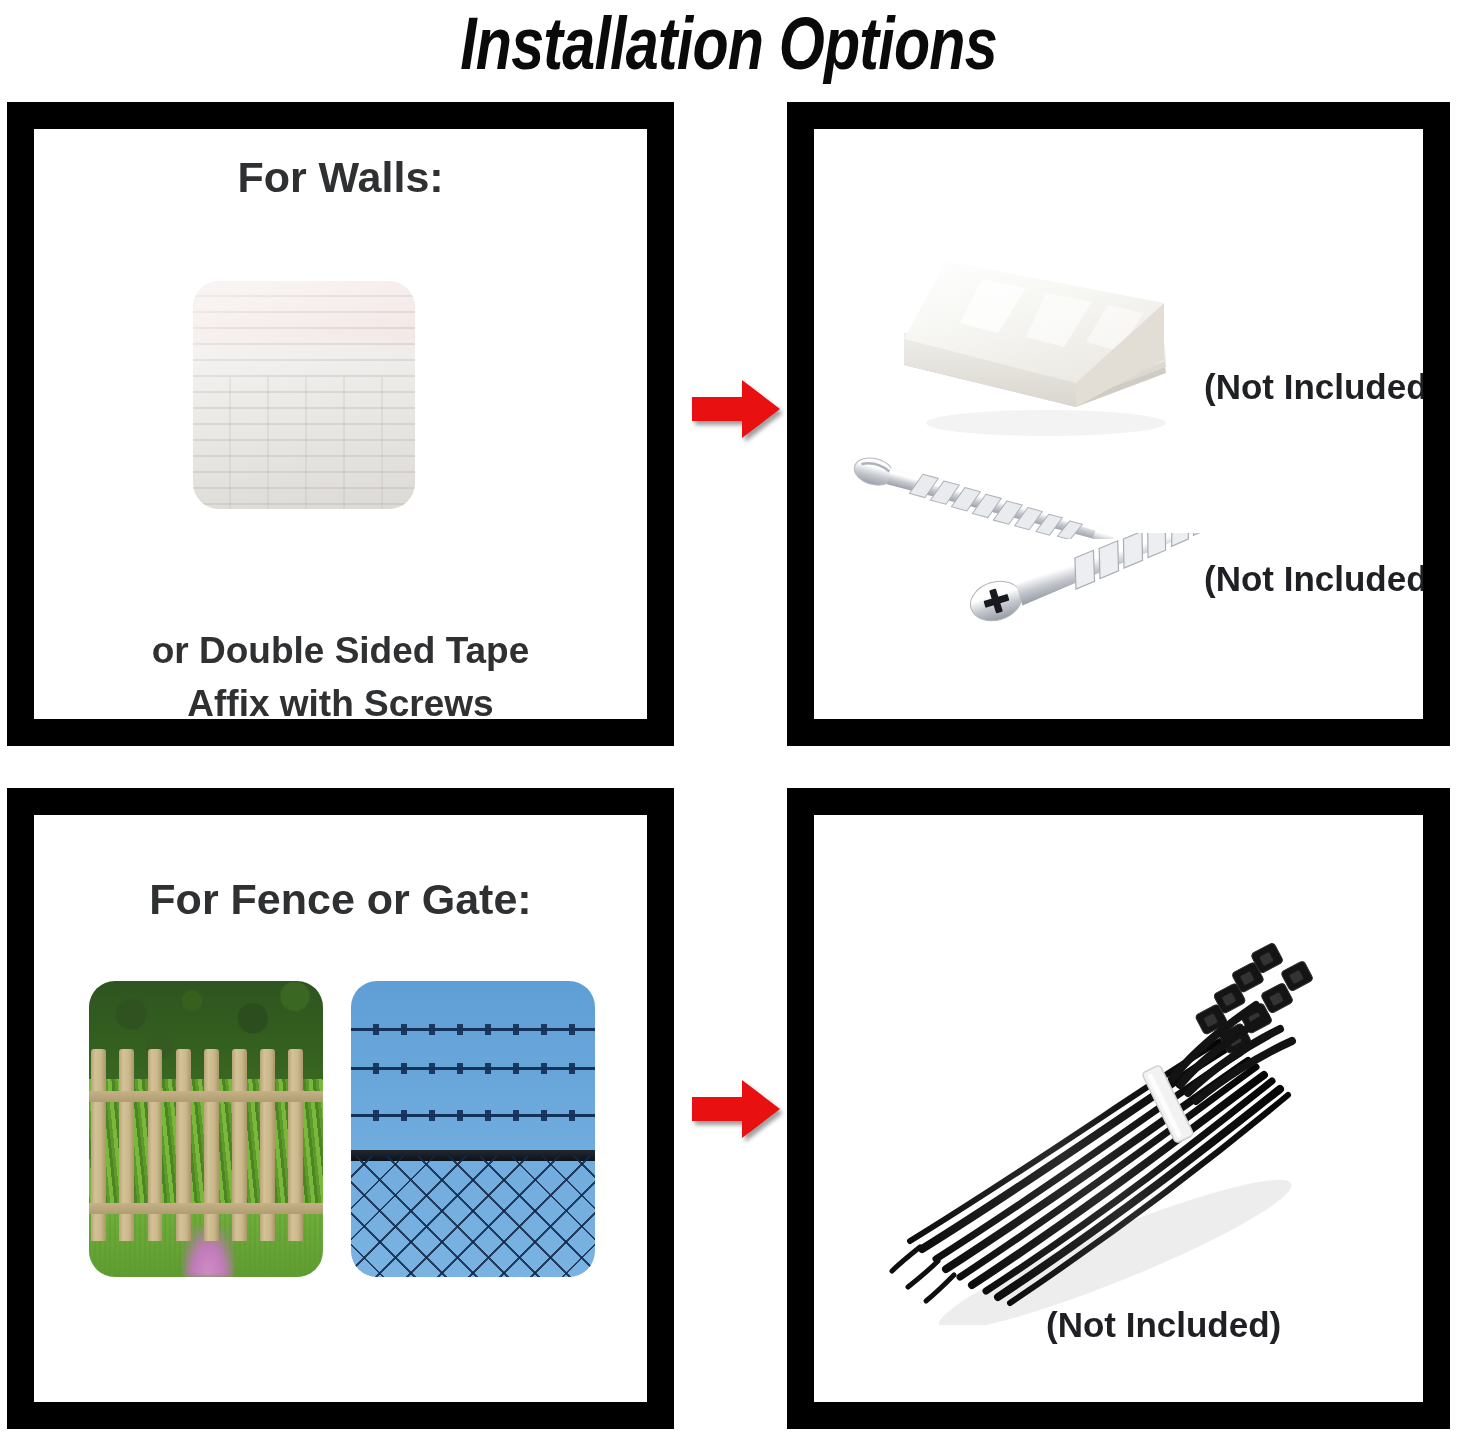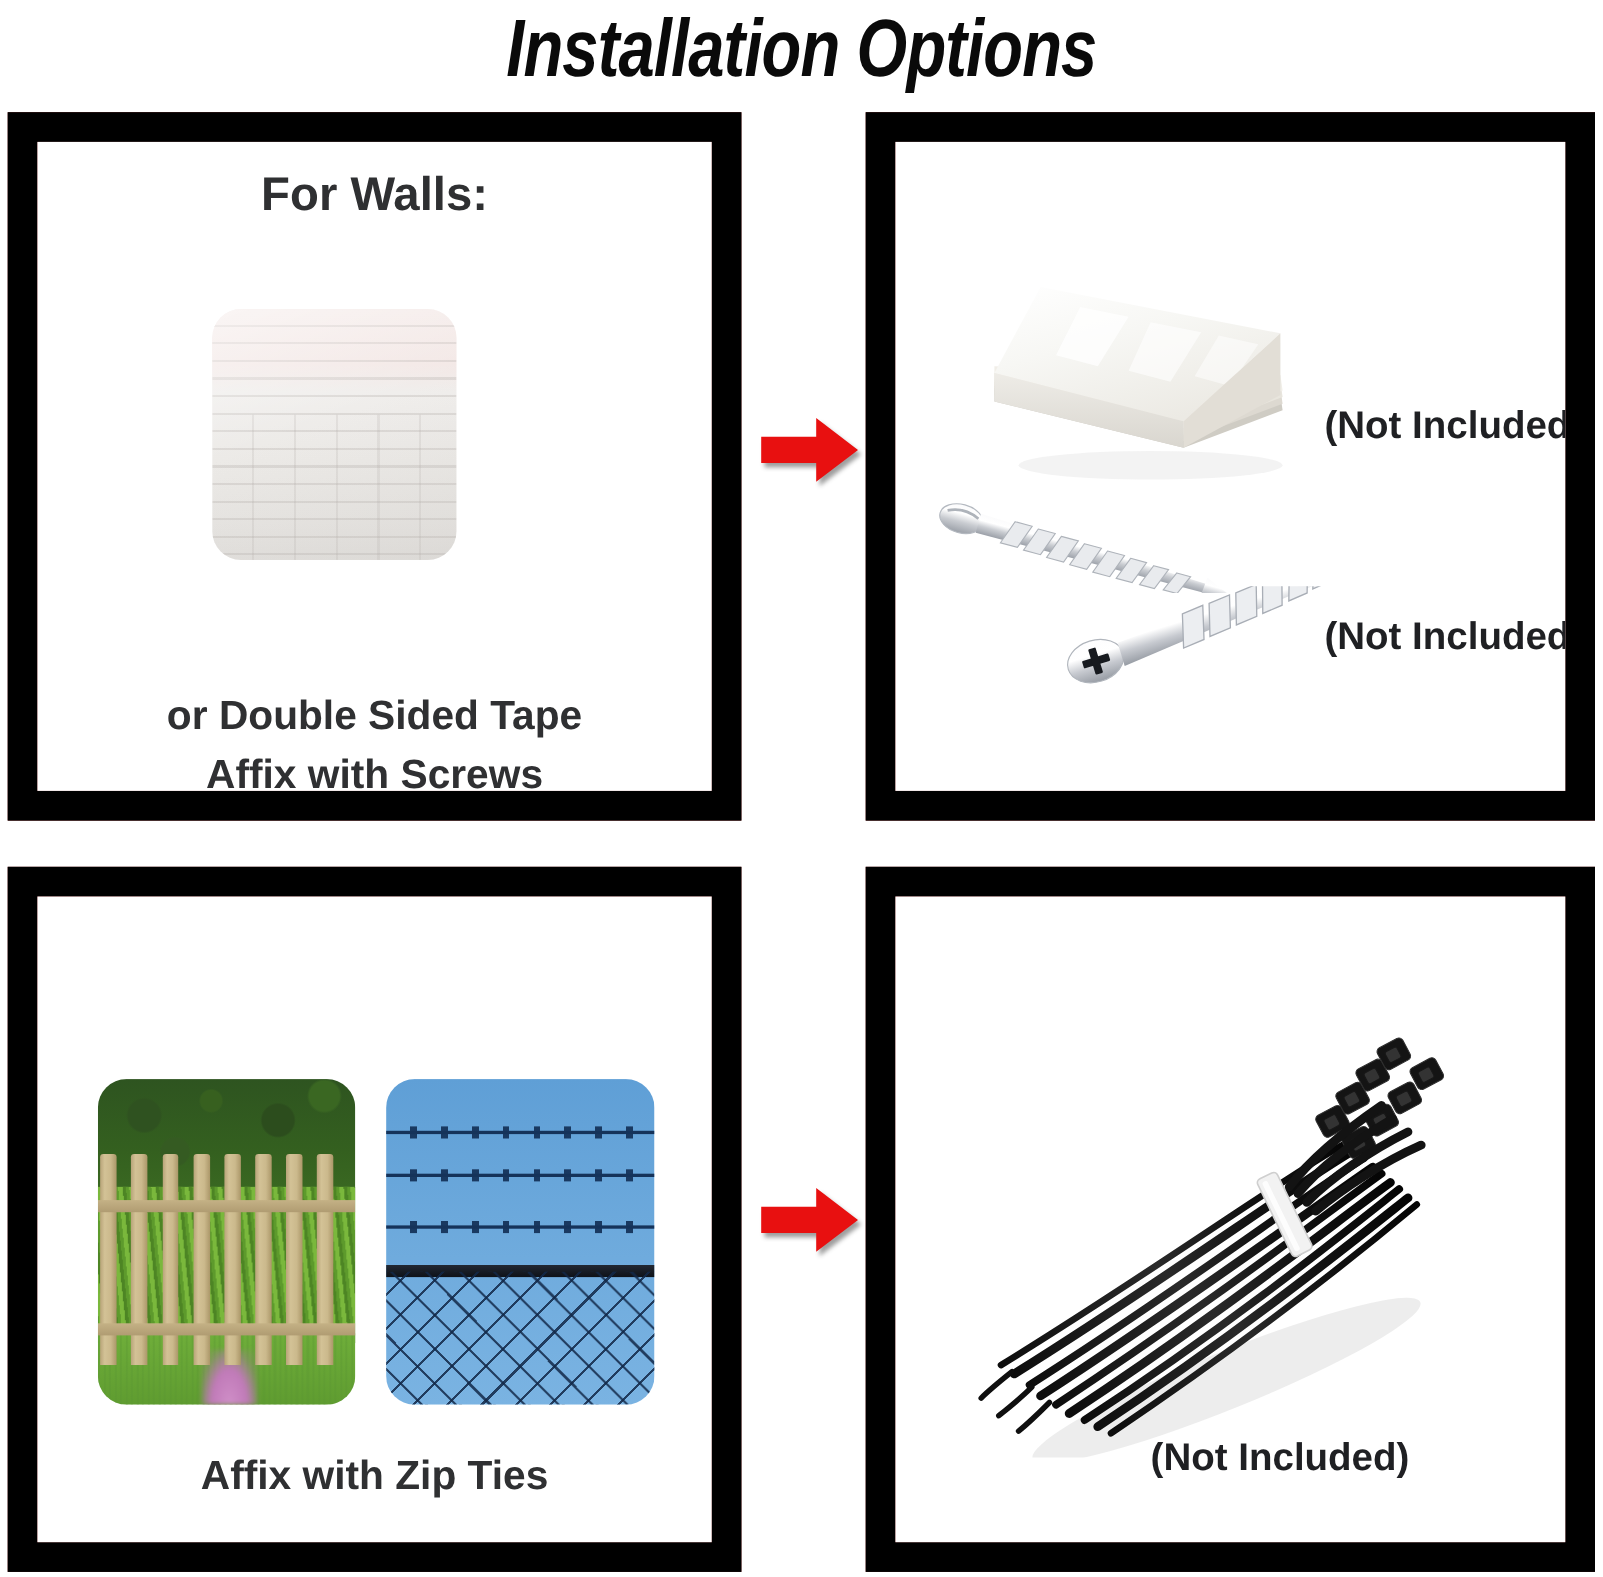--- a/index.html
+++ b/index.html
@@ -30,21 +30,21 @@
     letter-spacing: -1px;
     transform: scaleX(0.80);
     transform-origin: center top;
     line-height: 92px;
     white-space: nowrap;
   }
 
   
   .panel {
     position: absolute;
-    background: #7f1d1d;
+    background: #4d7c0f;
     border: 27px solid #000000;
     box-sizing: border-box;
   }
   #panel-walls      { left: 7px;   top: 102px;  width: 667px; height: 644px; }
   #panel-hardware   { left: 787px; top: 102px;  width: 663px; height: 644px; }
   #panel-fence      { left: 7px;   top: 788px;  width: 667px; height: 641px; }
   #panel-zipties    { left: 787px; top: 788px;  width: 663px; height: 641px; }
 
   .panel-inner {
     position: relative;
@@ -368,20 +368,21 @@
     </svg>
 
     <div class="not-included" style="left:390px; top:430px;">(Not Included)</div>
 
   </div>
 </div>
 
 <div class="panel" id="panel-fence">
   <div class="panel-inner">
 
+    <div class="panel-heading" style="top:60px;">For Fence or Gate:</div>
 
     <div class="fence-photo" id="photo-picket">
       <div class="pf-sky-hedge"></div>
       <div class="pf-grassblades"></div>
       <div class="pf-lawn"></div>
       <div class="pf-path"></div>
       <div class="pf-pickets">
         <div class="pf-picket" style="left:1%;"></div>
         <div class="pf-picket" style="left:13%;"></div>
         <div class="pf-picket" style="left:25%;"></div>
@@ -397,21 +398,20 @@
 
     <div class="fence-photo" id="photo-chain">
       <div class="cl-sky"></div>
       <div class="cl-barb" style="top:16%;"></div>
       <div class="cl-barb" style="top:29%;"></div>
       <div class="cl-barb" style="top:45%;"></div>
       <div class="cl-rail" style="top:57%;"></div>
       <div class="cl-mesh"></div>
     </div>
 
-    <div class="panel-caption" style="top:500px;">Affix with Zip Ties</div>
 
   </div>
 </div>
 
 <svg class="red-arrow" style="left:690px; top:1078px;" width="92" height="62" viewBox="0 0 92 62">
   <polygon points="2,19 52,19 52,2 90,31 52,60 52,43 2,43" fill="#E81010"></polygon>
 </svg>
 
 <div class="panel" id="panel-zipties">
   <div class="panel-inner">

